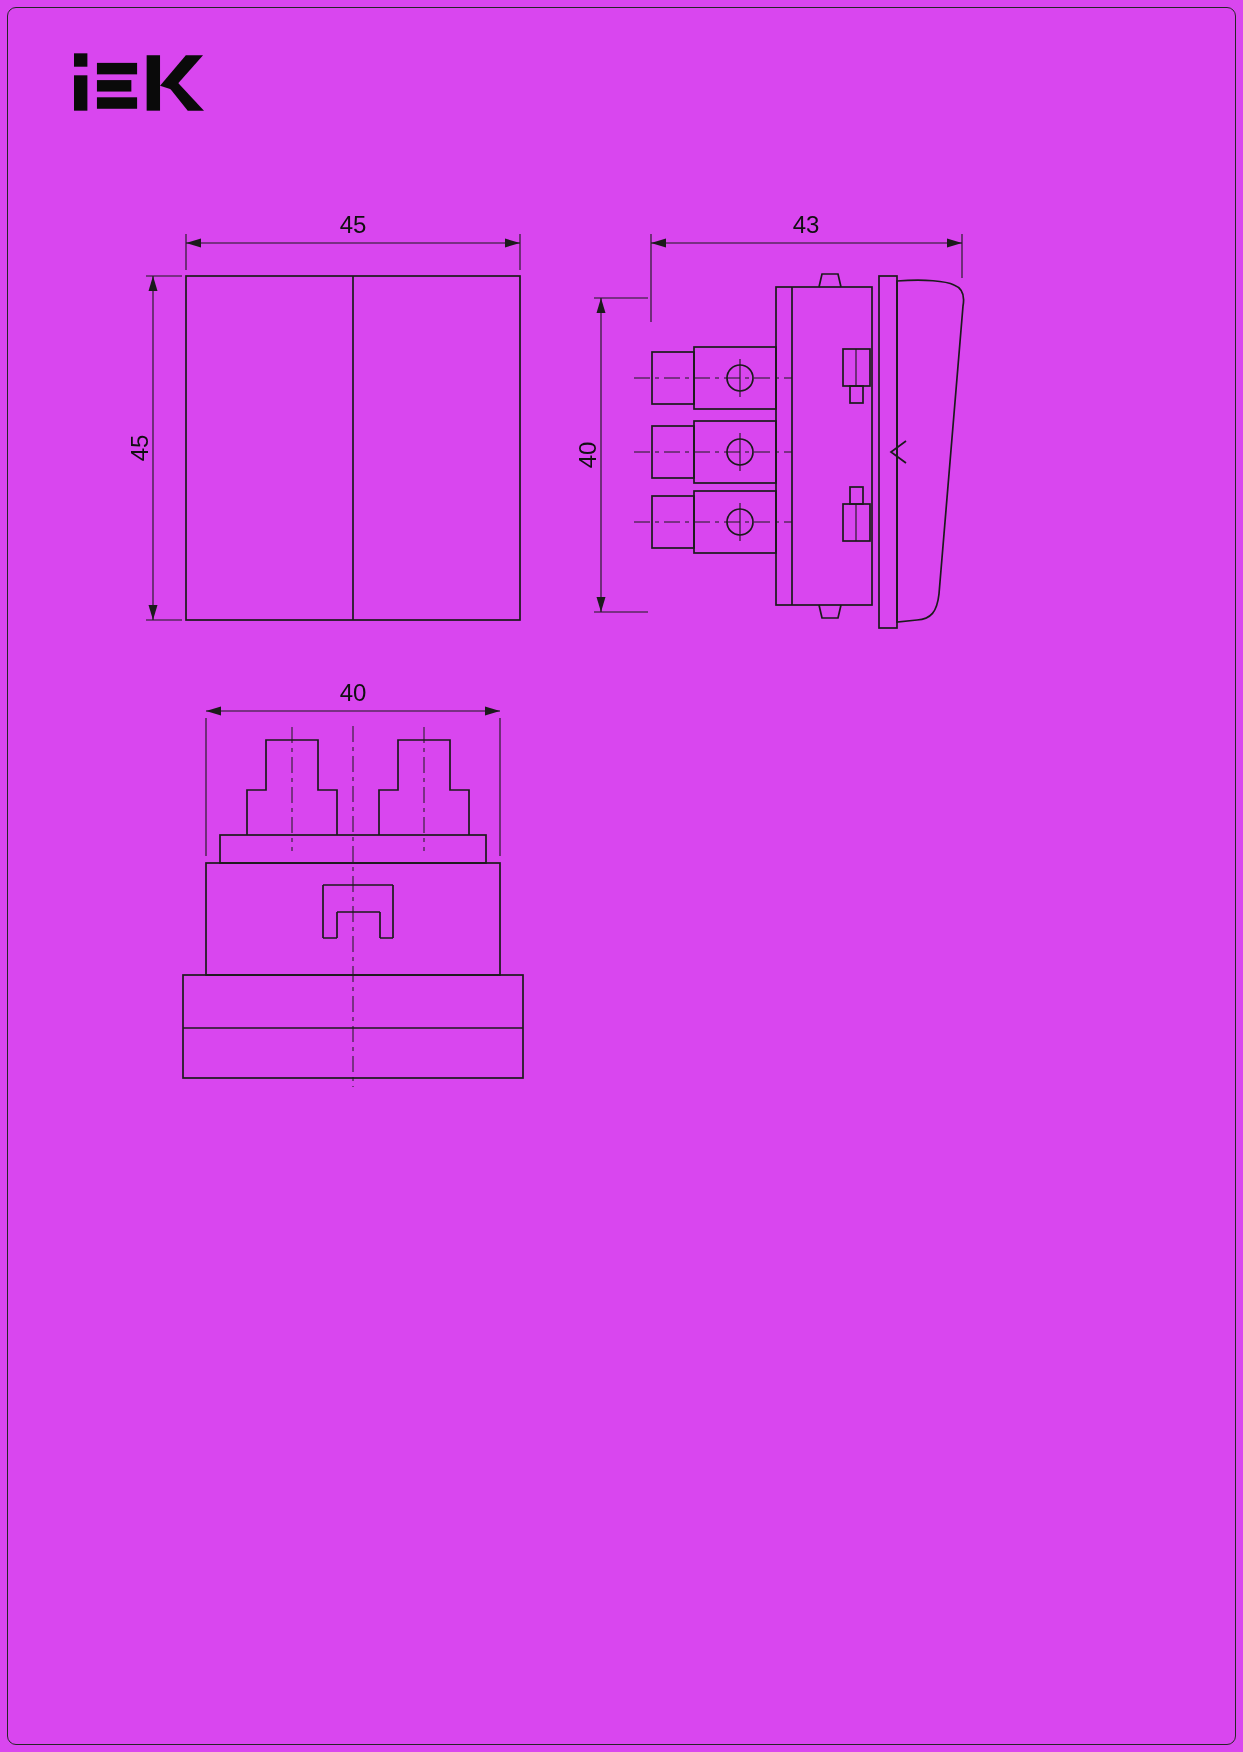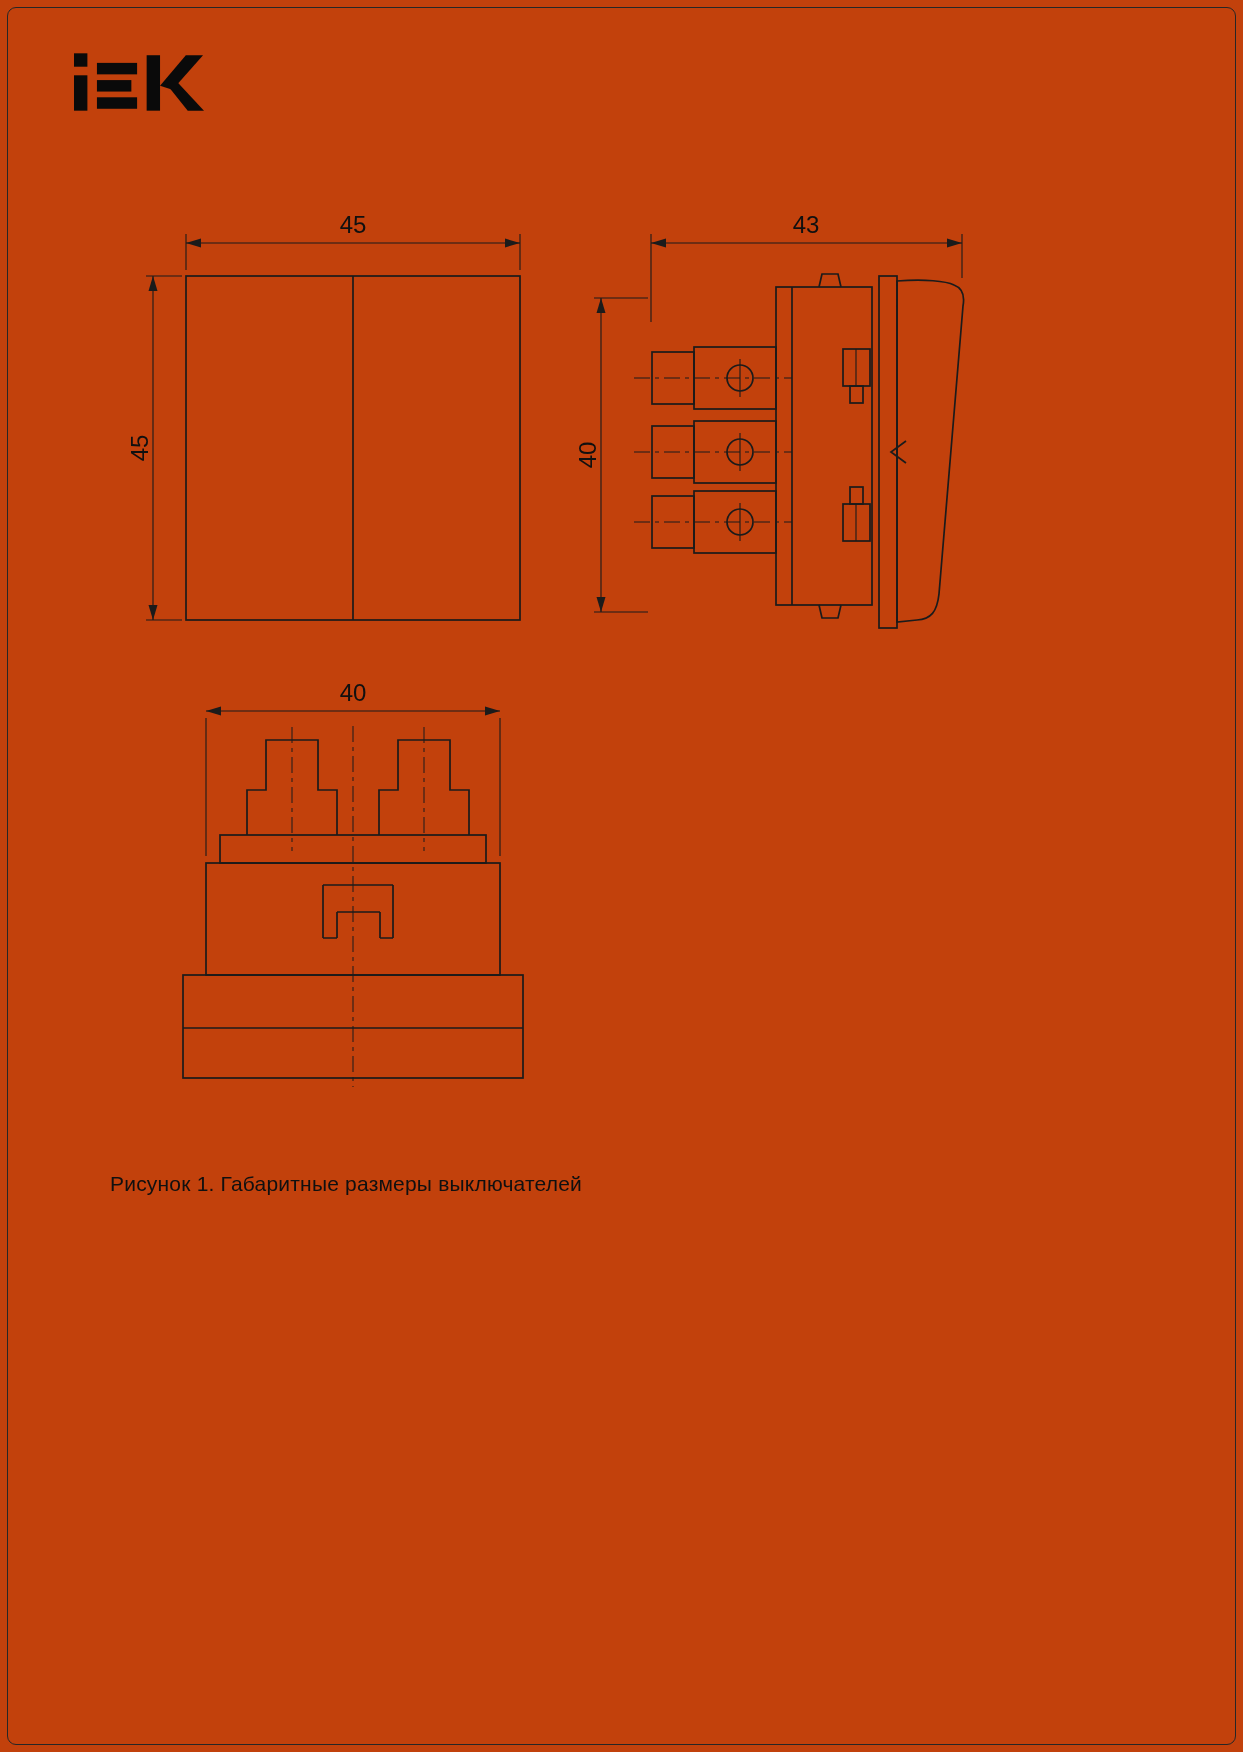--- a/index.html
+++ b/index.html
@@ -1,17 +1,17 @@
 <!DOCTYPE html>
 <html><head>
 <meta charset="utf-8">
 <style>
   html,body{margin:0;padding:0;background:#fff;}
   body{width:1243px;height:1752px;font-family:"Liberation Sans",sans-serif;}
-  .page{position:relative;width:1243px;height:1752px;background:#c2410c;overflow:hidden;}
+  .page{position:relative;width:1243px;height:1752px;background:#d946ef;overflow:hidden;}
   .page-border{position:absolute;left:7px;top:7px;right:7px;bottom:7px;border:1.5px solid #262626;border-radius:9px;pointer-events:none;}
   .logo{position:absolute;left:74px;top:52px;width:130px;height:60px;}
   .logo svg{display:block;}
   .logo .glyph{fill:#0a0a0a;}
   .drawing{position:absolute;left:0;top:0;width:1243px;height:1752px;}
   .caption{position:absolute;left:110px;top:1172px;font-size:21px;color:#101010;letter-spacing:.2px;}
   
   .o{stroke:#1b1b1b;stroke-width:1.7;fill:none;stroke-linejoin:miter;}
   .t{stroke:#1b1b1b;stroke-width:1.1;fill:none;}
   .cl{stroke:#1b1b1b;stroke-width:1;fill:none;stroke-dasharray:16 5 4 5;}
@@ -138,16 +138,15 @@
 
       <rect class="o" x="183" y="975" width="340" height="103"></rect>
       <path class="o" d="M183,1028 H523" stroke-width="1.4"></path>
 
       <path class="cl" d="M292,727 V851"></path>
       <path class="cl" d="M424,727 V851"></path>
       <path class="cl" d="M353,726 V1087"></path>
     </g>
   </svg>
 
-  <div class="caption">Рисунок 1. Габаритные размеры выключателей</div>
 
   <div class="page-border"></div>
 </div>
 
 </body></html>

